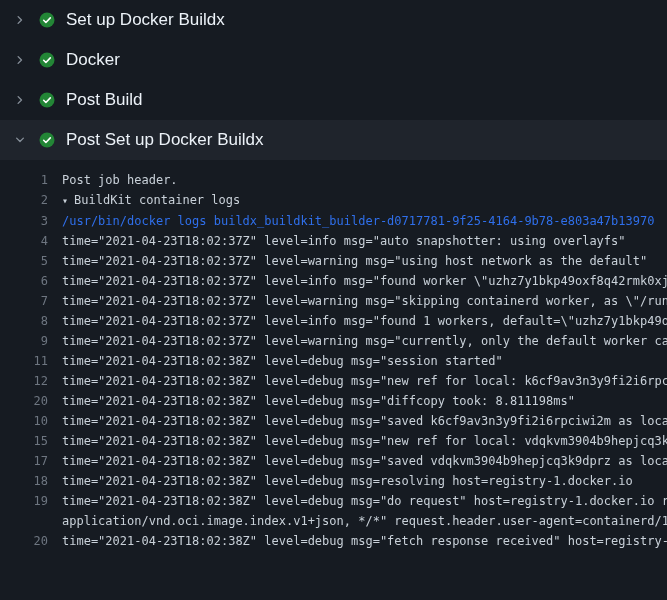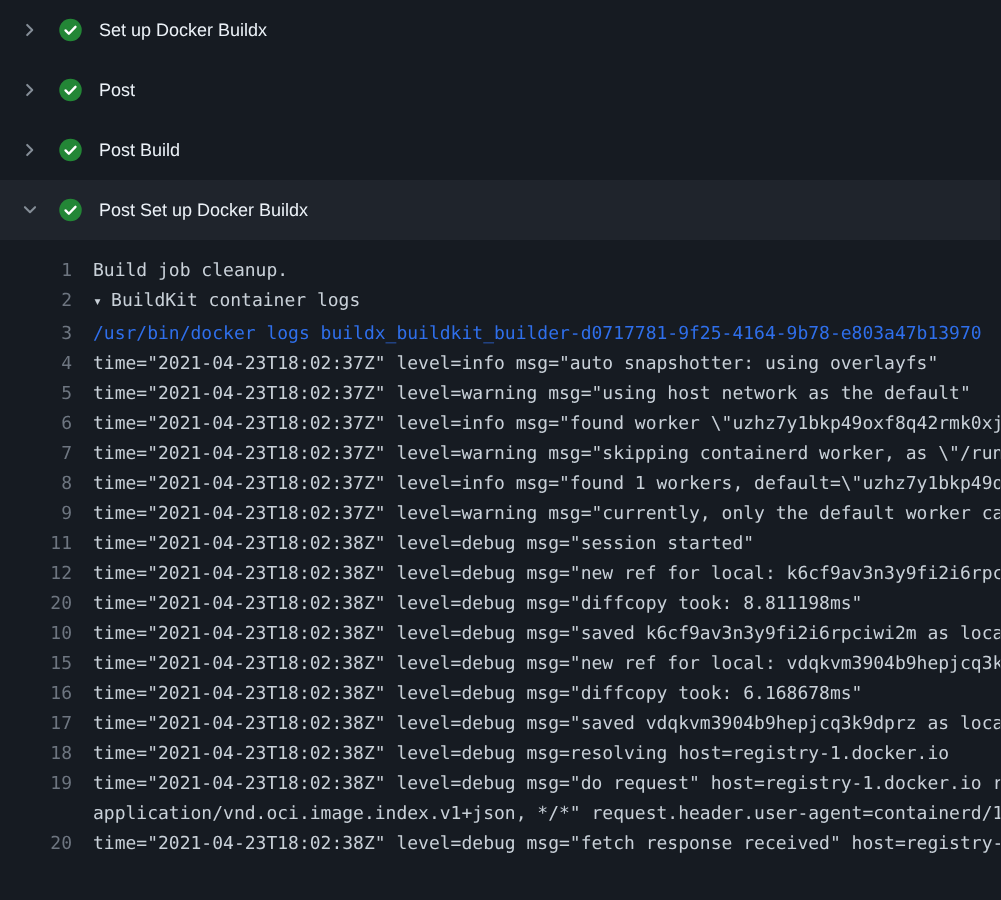--- a/index.html
+++ b/index.html
@@ -25,21 +25,21 @@
     display:flex;align-items:center;height:40px;
     padding-left:12px;gap:11px;cursor:pointer;
   }
   .section-row.expanded{background:var(--header-active-bg);}
   .chevron{width:16px;height:16px;display:flex;align-items:center;justify-content:center;flex:0 0 16px;}
   .chevron svg{display:block;transition:transform .1s;}
   .section-row.expanded .chevron svg{transform:rotate(90deg);}
   .check{width:16px;height:16px;flex:0 0 16px;display:flex;align-items:center;justify-content:center;}
   .section-label{
     color:var(--step-label);
-    font-size:12px;line-height:16px;font-weight:400;
+    font-size:17px;line-height:16px;font-weight:400;
     white-space:nowrap;
   }
 
   
   .log-body{
     padding-top:10px;
     font-family:"DejaVu Sans Mono","Liberation Mono",monospace;
     font-size:12px;
   }
   .log-line{
@@ -82,21 +82,21 @@
       <svg width="12" height="12" viewBox="0 0 16 16" aria-hidden="true">
         <path d="M5.5 3.5 L10 8 L5.5 12.5" fill="none" stroke="#848d97" stroke-width="1.8" stroke-linecap="round" stroke-linejoin="round"></path>
       </svg>
     </span>
     <span class="check">
       <svg width="16" height="16" viewBox="0 0 16 16" aria-hidden="true">
         <circle cx="8" cy="8" r="7.5" fill="#238636"></circle>
         <path d="M4.7 8.3 L6.9 10.5 L11.3 5.9" fill="none" stroke="#ffffff" stroke-width="1.6" stroke-linecap="round" stroke-linejoin="round"></path>
       </svg>
     </span>
-    <span class="section-label">Post</span>
+    <span class="section-label">Docker</span>
   </div>
 
   <div class="section-row">
     <span class="chevron">
       <svg width="12" height="12" viewBox="0 0 16 16" aria-hidden="true">
         <path d="M5.5 3.5 L10 8 L5.5 12.5" fill="none" stroke="#848d97" stroke-width="1.8" stroke-linecap="round" stroke-linejoin="round"></path>
       </svg>
     </span>
     <span class="check">
       <svg width="16" height="16" viewBox="0 0 16 16" aria-hidden="true">
@@ -118,21 +118,21 @@
         <circle cx="8" cy="8" r="7.5" fill="#238636"></circle>
         <path d="M4.7 8.3 L6.9 10.5 L11.3 5.9" fill="none" stroke="#ffffff" stroke-width="1.6" stroke-linecap="round" stroke-linejoin="round"></path>
       </svg>
     </span>
     <span class="section-label">Post Set up Docker Buildx</span>
   </div>
 </div>
   <div class="log-body">
   <div class="log-line t-plain">
     <span class="log-num">1</span>
-    <span class="log-text"><span>Build job cleanup.</span></span>
+    <span class="log-text"><span>Post job header.</span></span>
   </div>
 
   <div class="log-line t-group">
     <span class="log-num">2</span>
     <span class="log-text"><span class="group-caret">▾</span><span>BuildKit container logs</span></span>
   </div>
 
   <div class="log-line t-command">
     <span class="log-num">3</span>
     <span class="log-text"><span>/usr/bin/docker logs buildx_buildkit_builder-d0717781-9f25-4164-9b78-e803a47b13970</span></span>
@@ -188,24 +188,20 @@
   <div class="log-line t-plain">
     <span class="log-num">10</span>
     <span class="log-text"><span>time="2021-04-23T18:02:38Z" level=debug msg="saved k6cf9av3n3y9fi2i6rpciwi2m as loca</span></span>
   </div>
 
   <div class="log-line t-plain">
     <span class="log-num">15</span>
     <span class="log-text"><span>time="2021-04-23T18:02:38Z" level=debug msg="new ref for local: vdqkvm3904b9hepjcq3k</span></span>
   </div>
 
-  <div class="log-line t-plain">
-    <span class="log-num">16</span>
-    <span class="log-text"><span>time="2021-04-23T18:02:38Z" level=debug msg="diffcopy took: 6.168678ms"</span></span>
-  </div>
 
   <div class="log-line t-plain">
     <span class="log-num">17</span>
     <span class="log-text"><span>time="2021-04-23T18:02:38Z" level=debug msg="saved vdqkvm3904b9hepjcq3k9dprz as loca</span></span>
   </div>
 
   <div class="log-line t-plain">
     <span class="log-num">18</span>
     <span class="log-text"><span>time="2021-04-23T18:02:38Z" level=debug msg=resolving host=registry-1.docker.io</span></span>
   </div>

